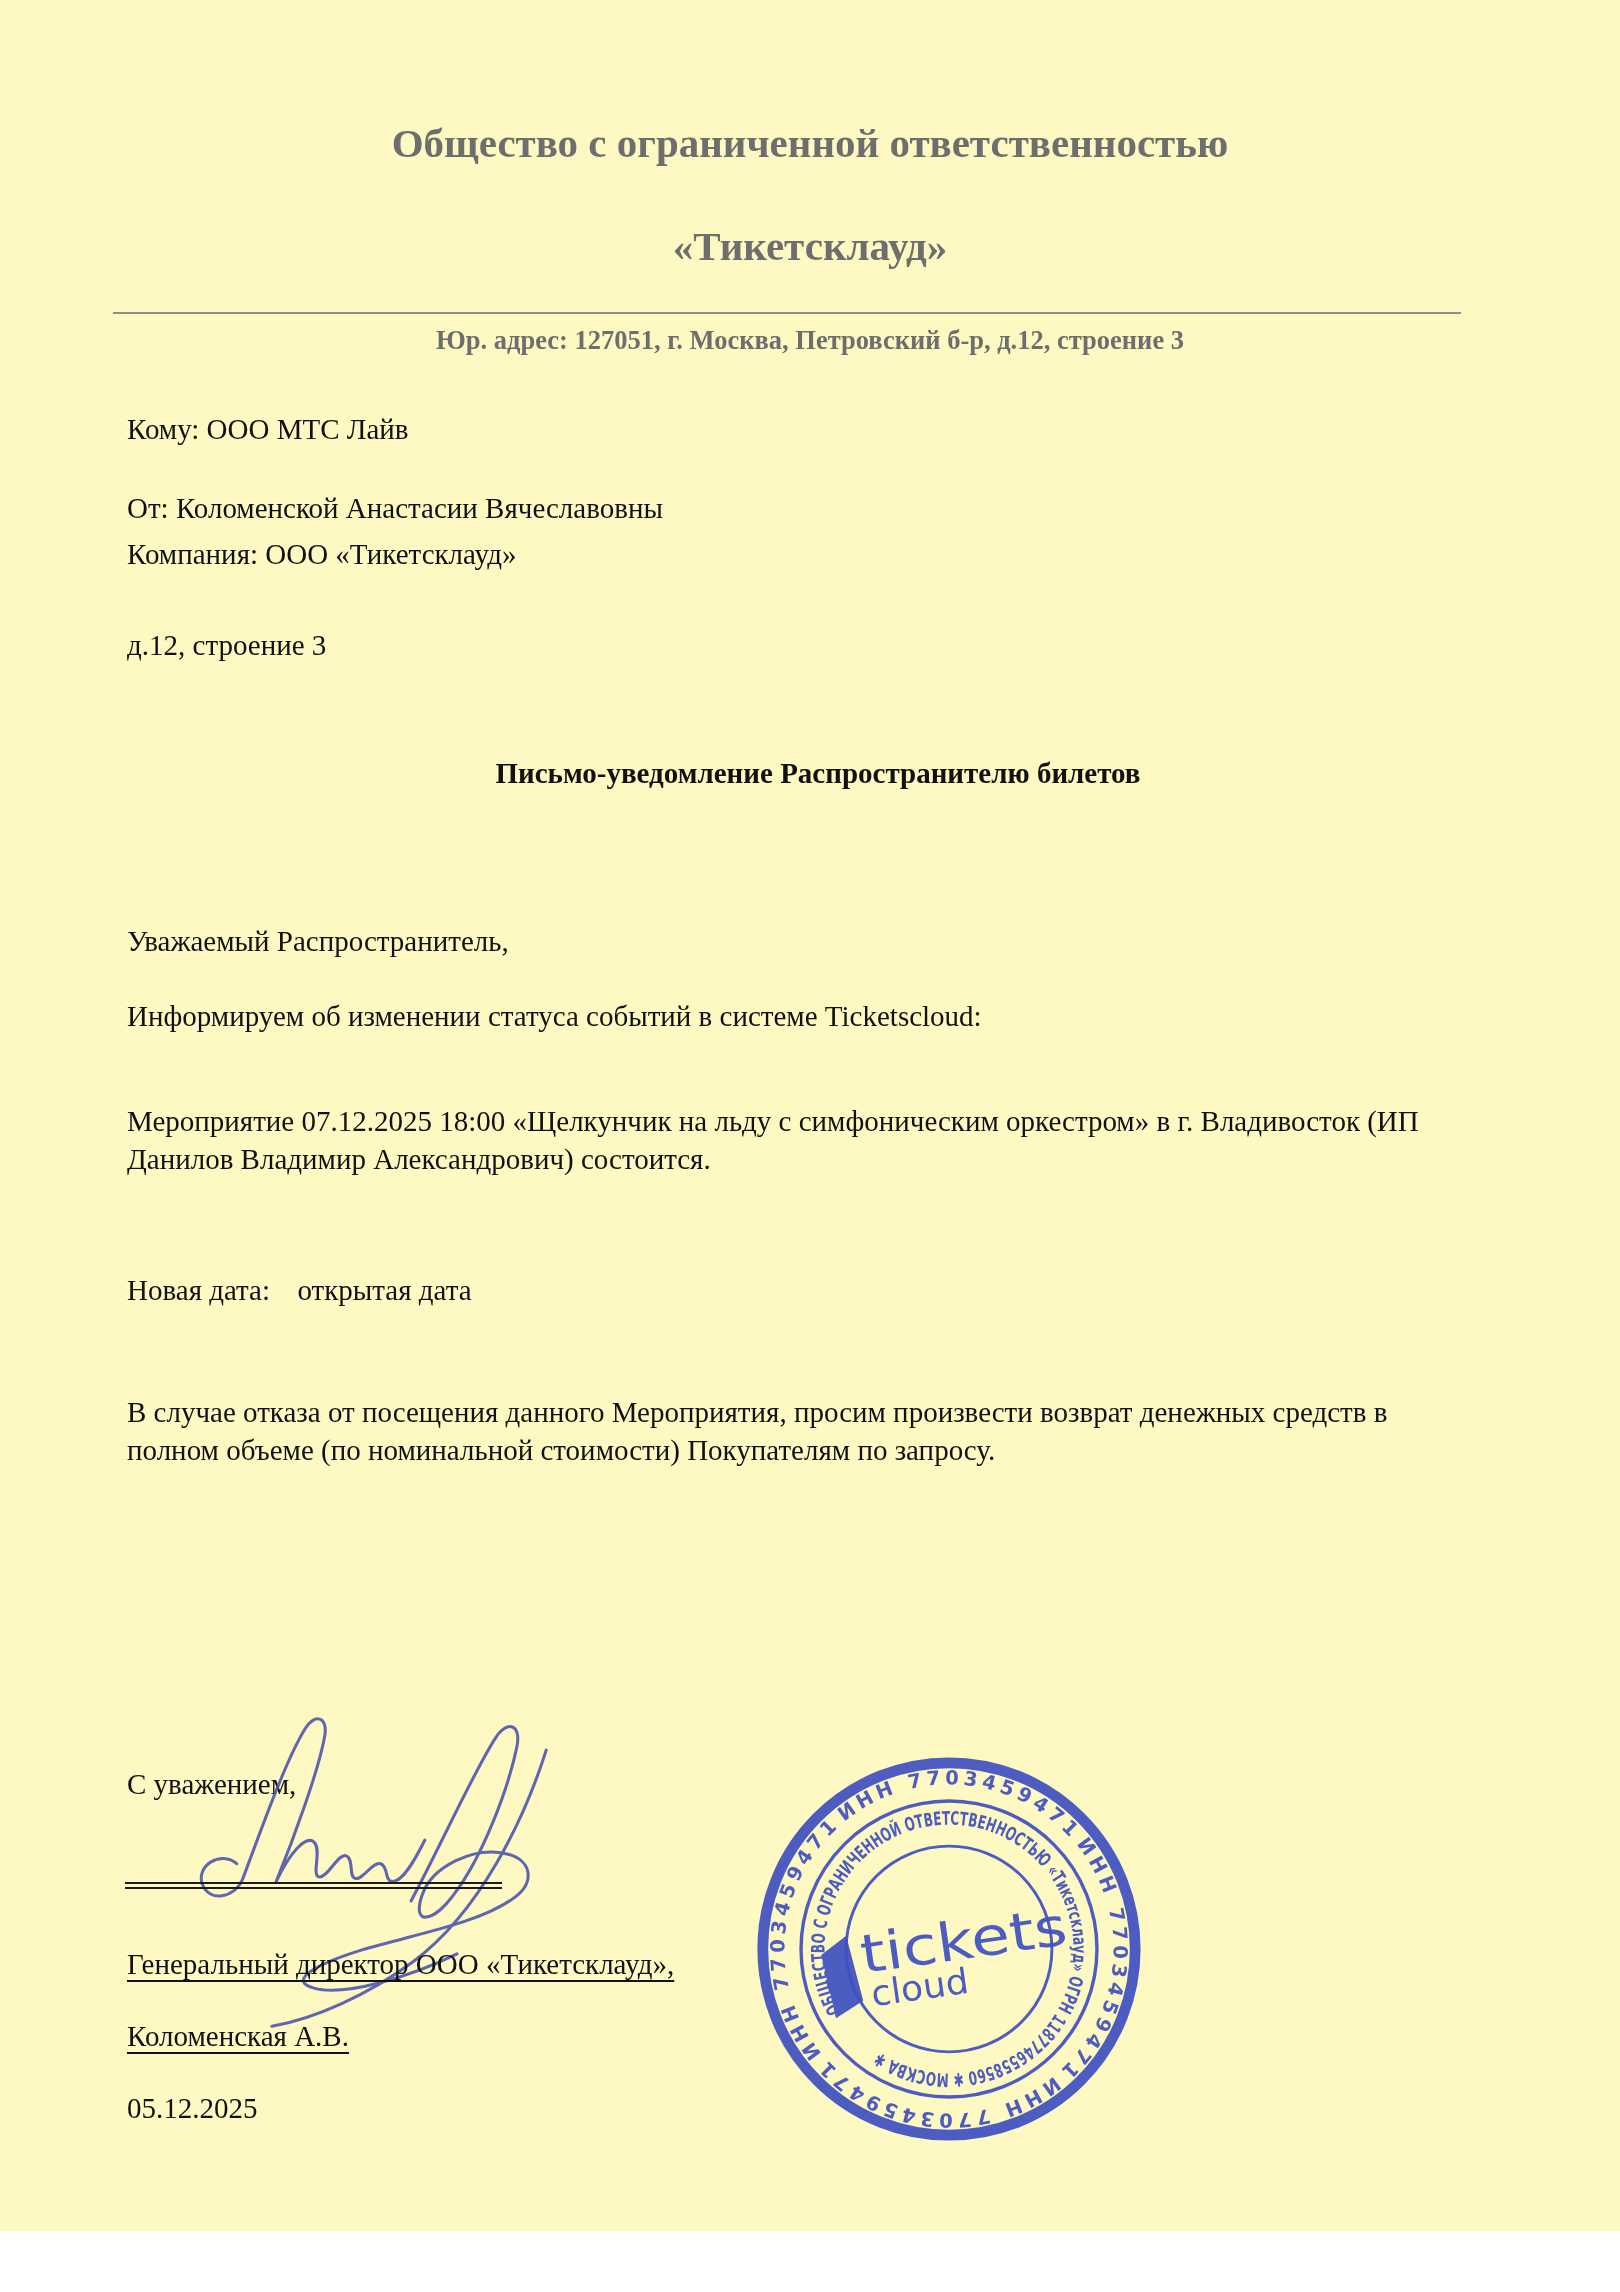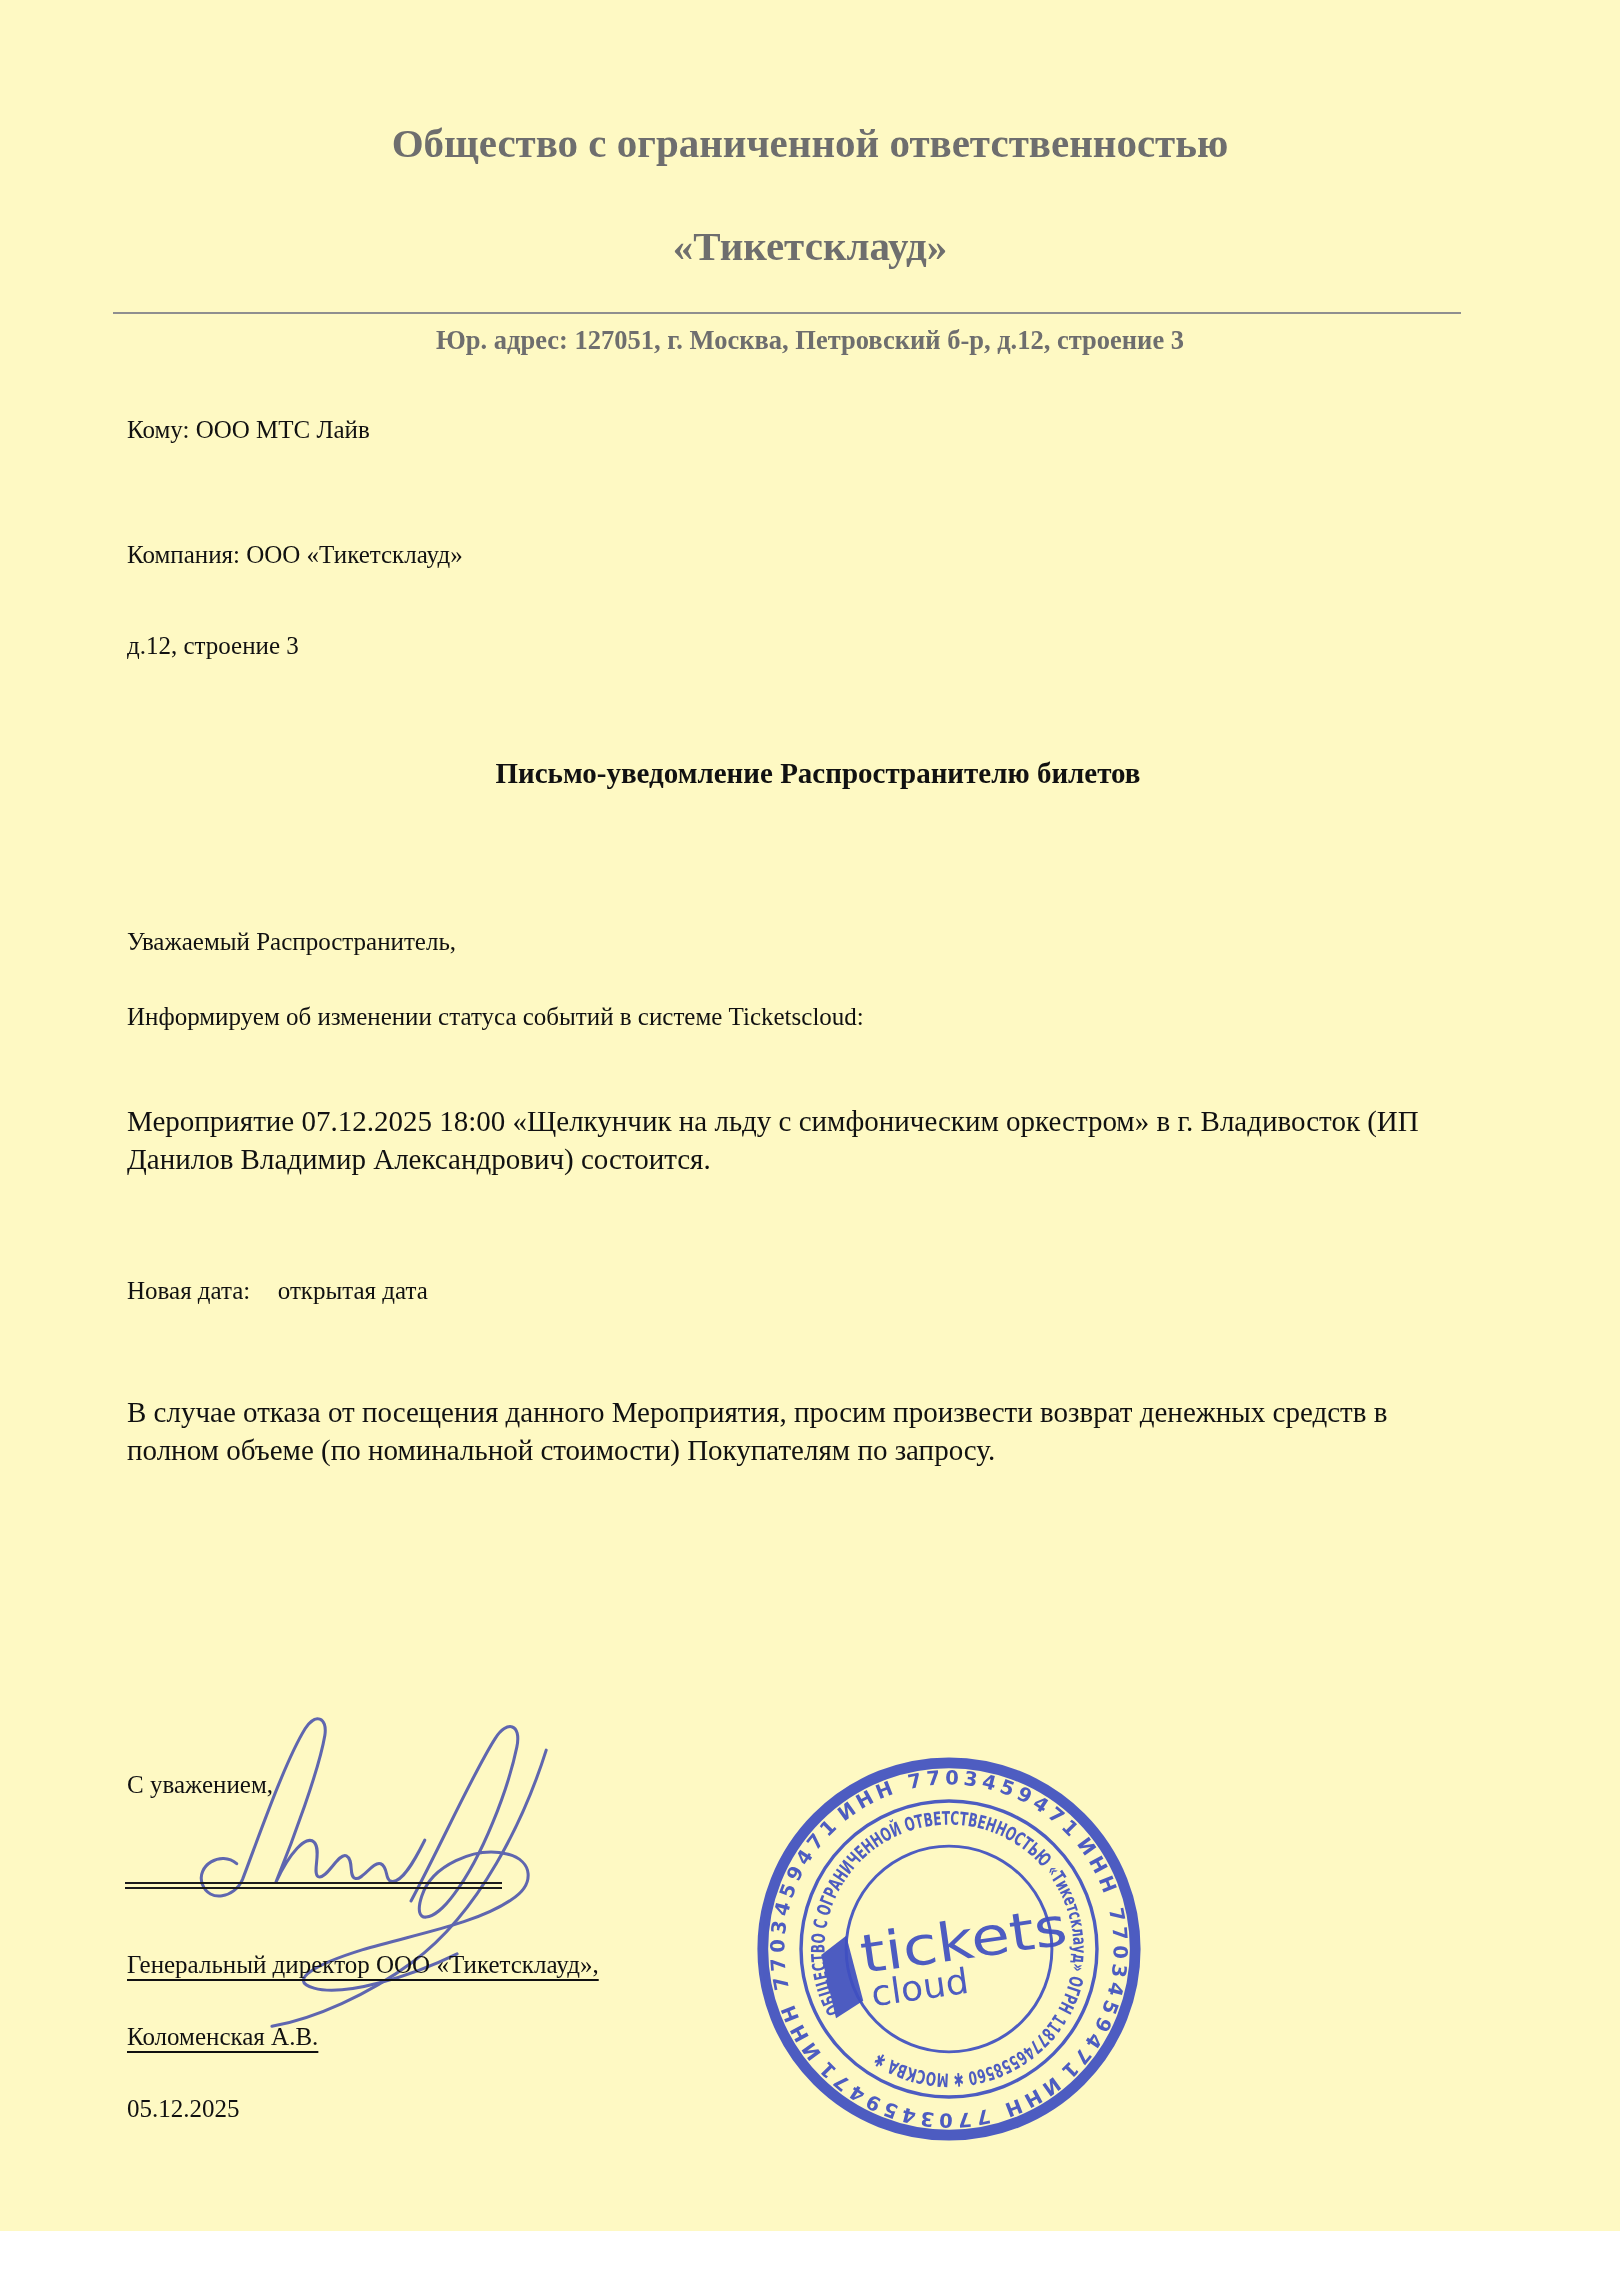--- a/index.html
+++ b/index.html
@@ -16,21 +16,21 @@
   .hdr{
     font-weight:bold;color:#6e6e6e;font-size:41px;line-height:47px;
   }
   .hdr-divider{
     left:113px;top:312px;width:1348px;height:0;
     border-top:2.9px solid #8f8f8f;
   }
   .legal{
     font-weight:bold;color:#6e6e6e;font-size:26.5px;line-height:31px;
   }
-  .body-text{font-size:25px;line-height:35px;white-space:nowrap;}
+  .body-text{font-size:29px;line-height:35px;white-space:nowrap;}
   .para{font-size:29px;line-height:38px;white-space:normal;width:1351px;margin:0;}
   .doc-title{font-weight:bold;font-size:29px;padding-left:8px;}
   .nd-value{display:inline-block;margin-left:27.4px;text-align:right;}
   .u{text-decoration:underline;text-underline-offset:5.9px;text-decoration-thickness:2px;}
   .sig-rule{
     left:125px;top:1882px;width:377px;height:2.9px;
     border-top:2px solid #1b1b1b;border-bottom:2px solid #1b1b1b;
   }
   .signature-svg{left:125px;top:1654px;pointer-events:none;}
   .stamp-svg{left:753px;top:1753px;}
@@ -39,20 +39,21 @@
 <body>
 
 <div class="page">
 
   <div class="abs centered hdr" style="top:120px;">Общество с ограниченной ответственностью</div>
   <div class="abs centered hdr" style="top:223px;">«Тикетсклауд»</div>
   <div class="abs hdr-divider"></div>
   <div class="abs centered legal" style="top:325px;">Юр. адрес: 127051, г. Москва, Петровский б-р, д.12, строение 3</div>
 
   <div class="abs body-text" style="left:127px;top:412px;">Кому: ООО МТС Лайв</div>
+  <div class="abs body-text" style="left:127px;top:491px;">От: Коломенской Анастасии Вячеславовны</div>
   <div class="abs body-text" style="left:127px;top:537px;">Компания: ООО «Тикетсклауд»</div>
   <div class="abs body-text" style="left:127px;top:628px;">д.12, строение 3</div>
 
   <div class="abs centered doc-title" style="top:757px;">Письмо-уведомление Распространителю билетов</div>
 
   <div class="abs body-text" style="left:127px;top:924px;">Уважаемый Распространитель,</div>
   <div class="abs body-text" style="left:127px;top:999px;">Информируем об изменении статуса событий в системе Ticketscloud:</div>
   <p class="abs para" style="left:127px;top:1102px;">Мероприятие 07.12.2025 18:00 «Щелкунчик на льду с симфоническим оркестром» в г. Владивосток (ИП Данилов Владимир Александрович) состоится.</p>
   <div class="abs body-text" style="left:127px;top:1273px;">
     <span>Новая дата:</span><span class="nd-value">открытая дата</span>

